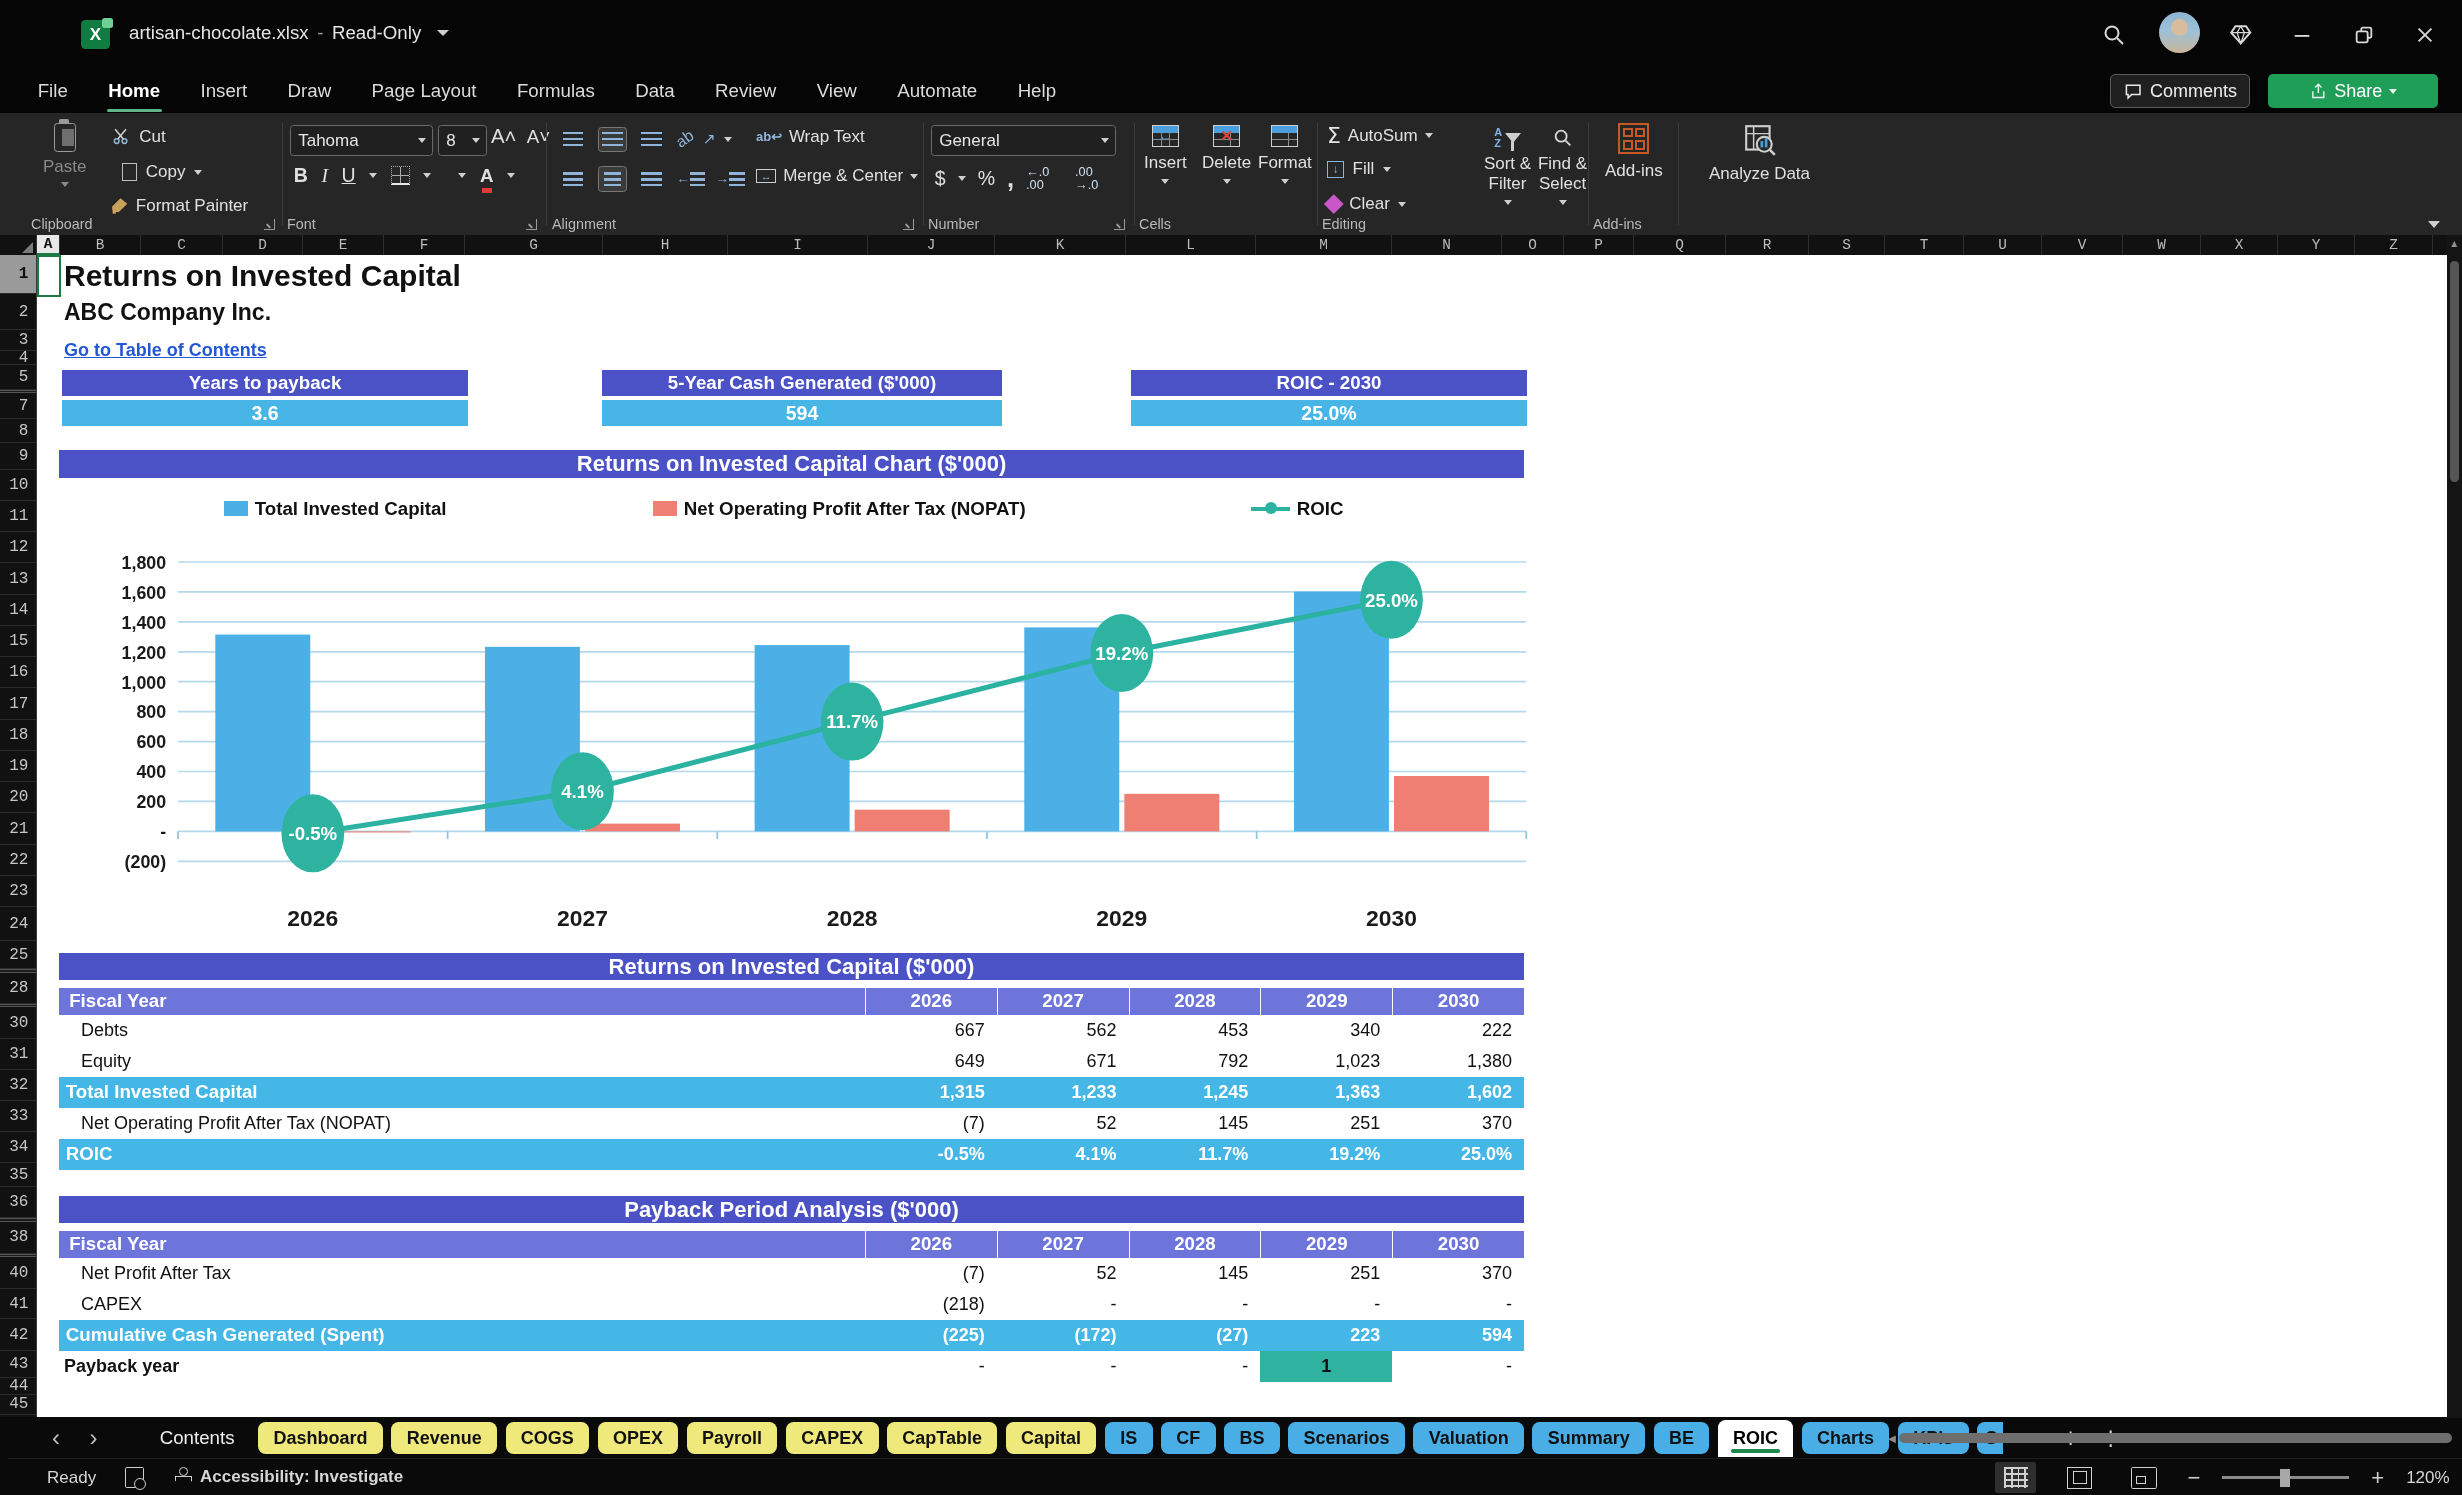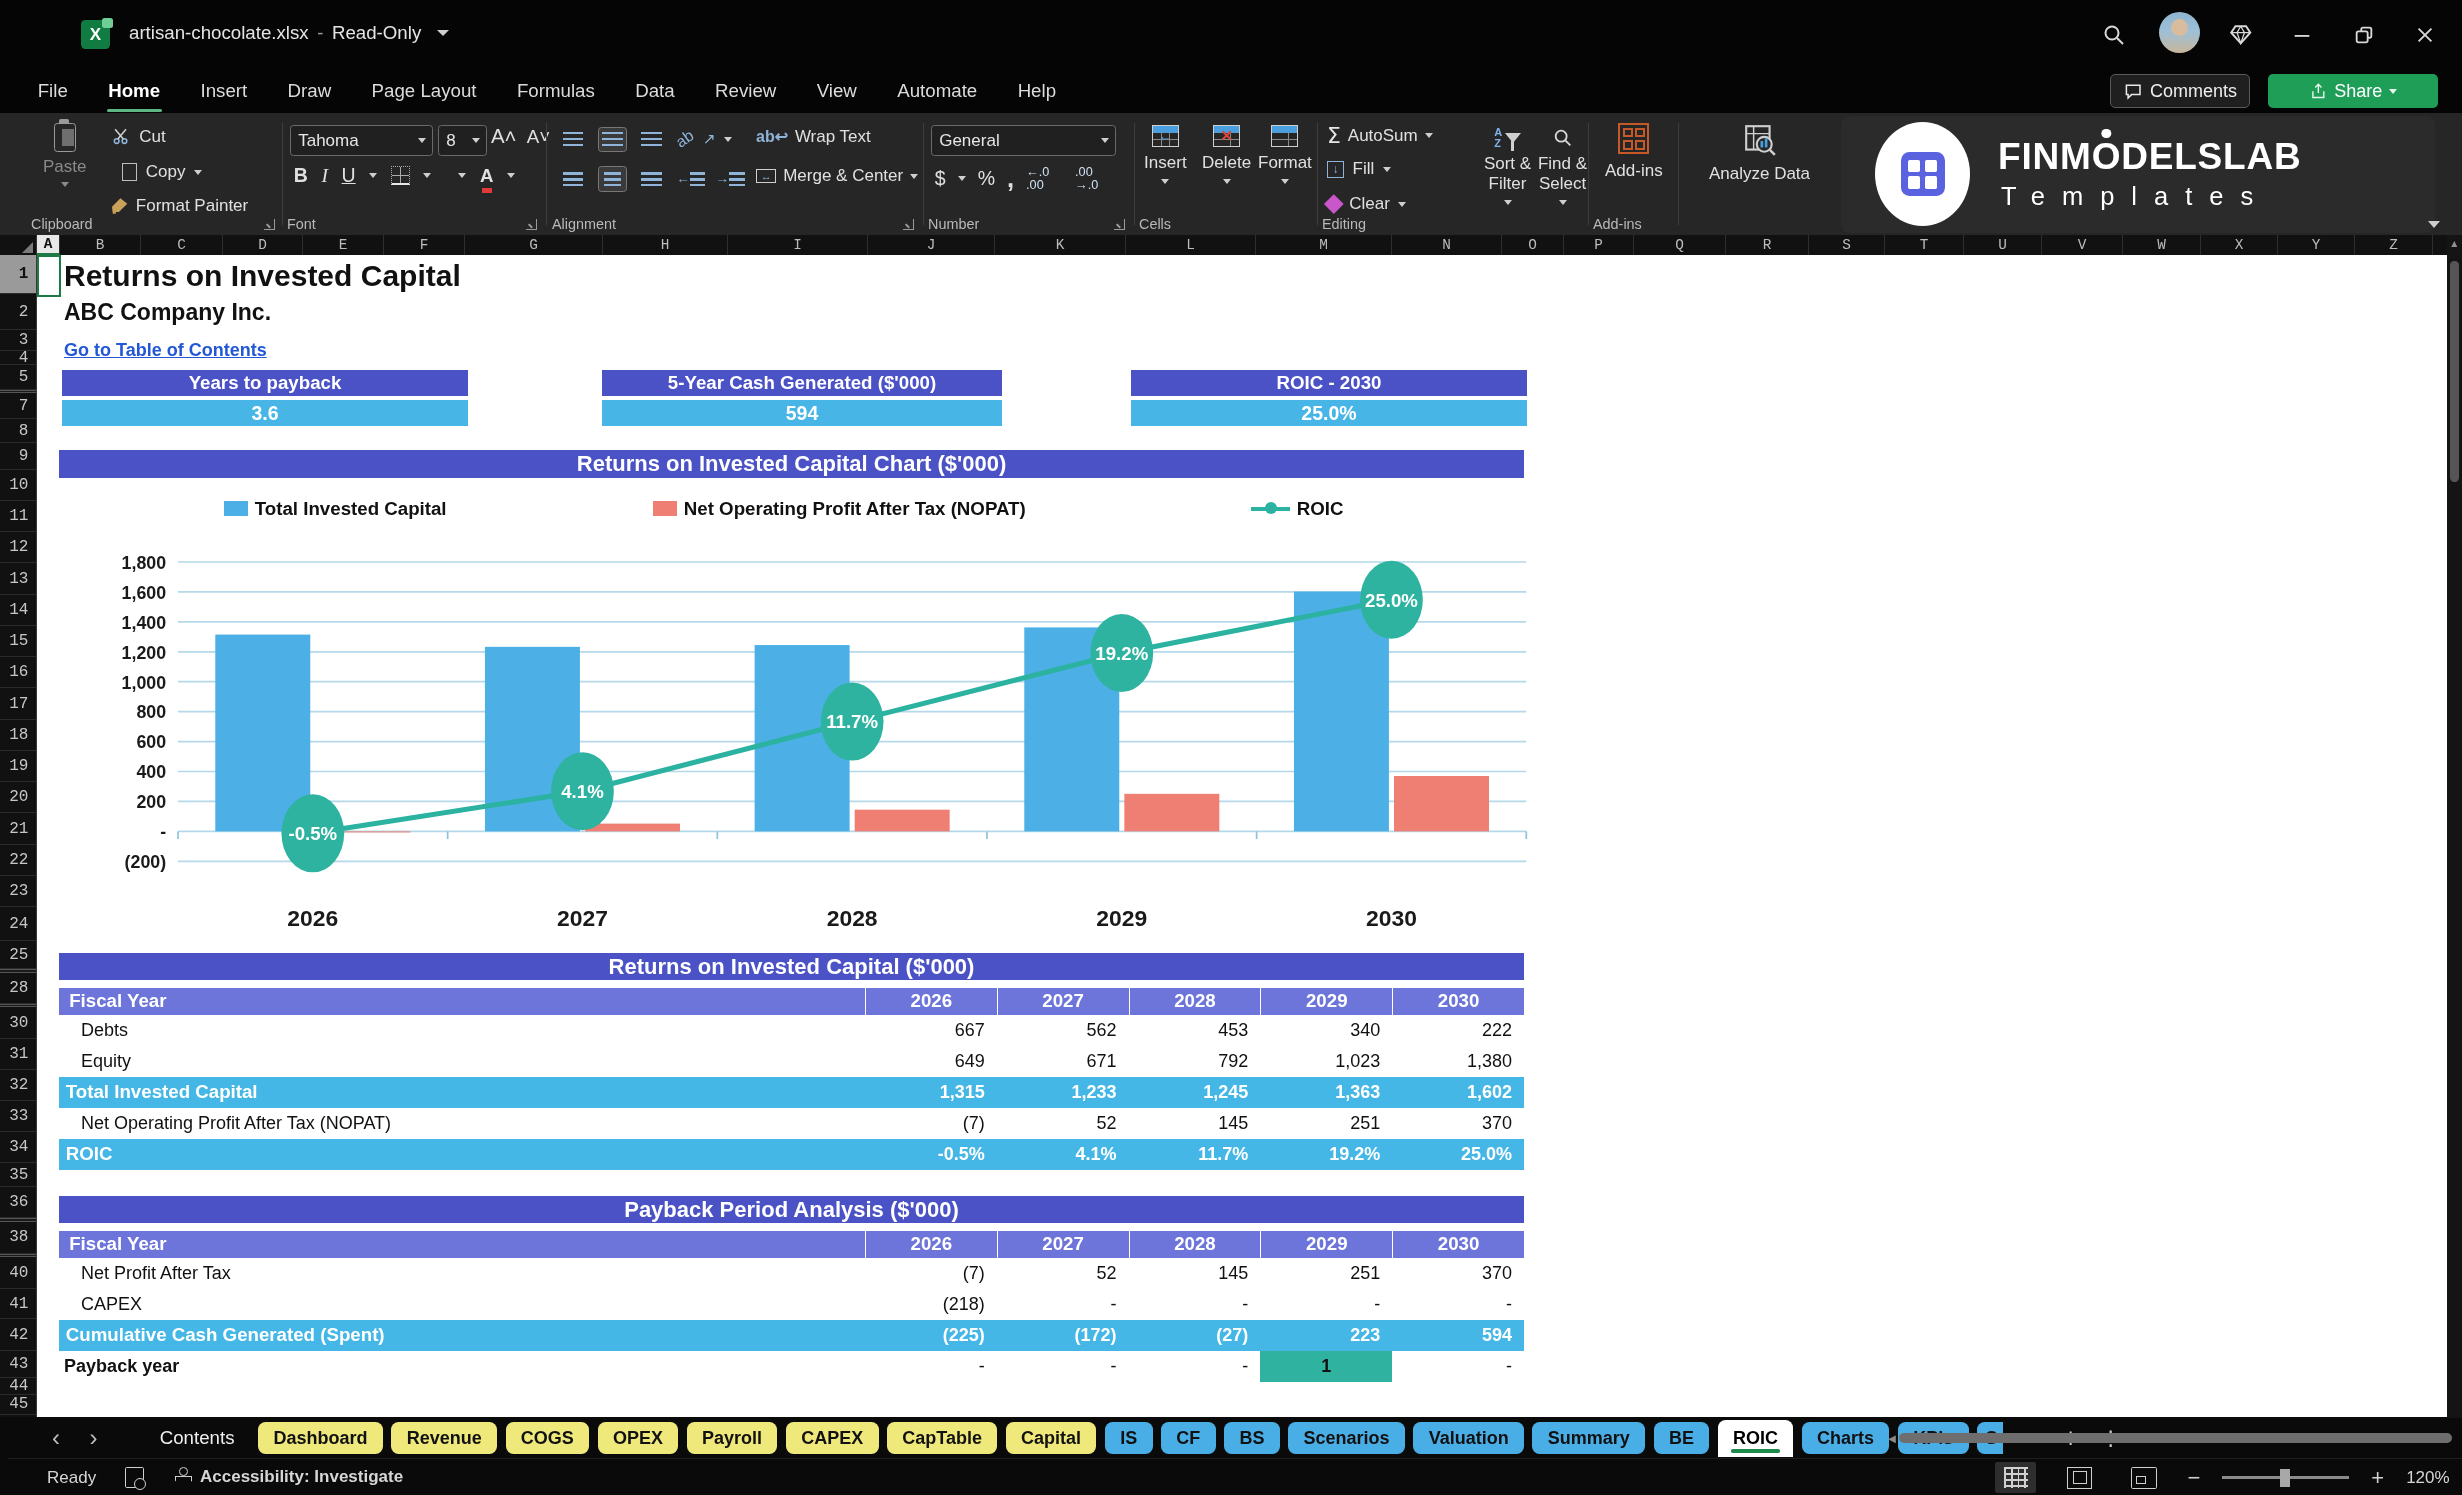--- a/index.html
+++ b/index.html
@@ -330,21 +330,21 @@
         <span class="bicon">
             <span class="lines"></span>
           </span>
         <span class="rrow" style="position:static;">
           <span class="rtxt" style="color:#8fb4d9;font-size:16px;transform:rotate(-35deg);display:inline-block;">ab</span>
           <span style="color:#8fb4d9;font-size:15.3px;">↗</span>
           <span class="caret"></span>
         </span>
       </div>
       <div class="rrow" style="left:204px;top:13.6px;gap:6.8px;">
-        <span style="color:#8fb4d9;font-size:16px;font-weight:bold;">ab↩</span>
+        <span style="color:#8fb4d9;font-size:13px;font-weight:bold;">ab↩</span>
         <span class="rtxt">Wrap Text</span>
       </div>
       <div class="rrow" style="left:6.8px;top:53px;gap:10.2px;">
         <span class="bicon">
             <span class="lines"></span>
           </span>
         <span class="bicon ribbon-active">
             <span class="lines sm"></span>
           </span>
         <span class="bicon">
@@ -476,32 +476,20 @@
           <rect x="16.5" y="17" width="2.5" height="6" fill="#4a9fe0"></rect>
             <rect x="20.5" y="14.5" width="2.5" height="8.5" fill="#4a9fe0"></rect>
           <line x1="25.5" y1="25.5" x2="30" y2="30" stroke="#cfcfcf" stroke-width="2.4"></line>
         </svg>
         <span class="twoline" style="width:102px;">
             <span>Analyze Data</span>
           </span>
       </div>
     </div>
 
-    <div class="logo-panel">
-      <div class="logo-oval">
-        <div class="logo-sq">
-            <span></span>
-            <span></span>
-            <span></span>
-            <span></span>
-          </div>
-      </div>
-      <div class="logo-line1"><span>FINM</span><span class="oo">O</span><span>DELSLAB</span></div>
-      <div class="logo-line2">Templates</div>
-    </div>
     <div class="ribbon-collapse"></div>
   </div>
 
   <div class="colhdrs">
     <div class="corner"></div>
     <div id="col-headers" style="display:flex;">
         <div class="colh sel" style="width: 23px;">A</div>
         <div class="colh" style="width: 81px;">B</div>
         <div class="colh" style="width: 82px;">C</div>
         <div class="colh" style="width: 80px;">D</div>

